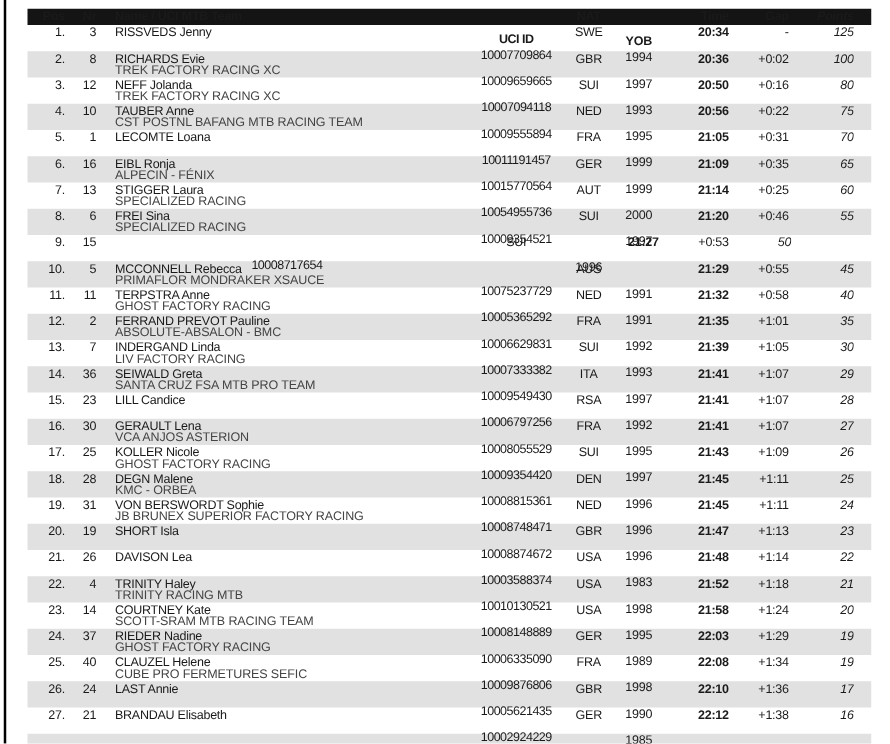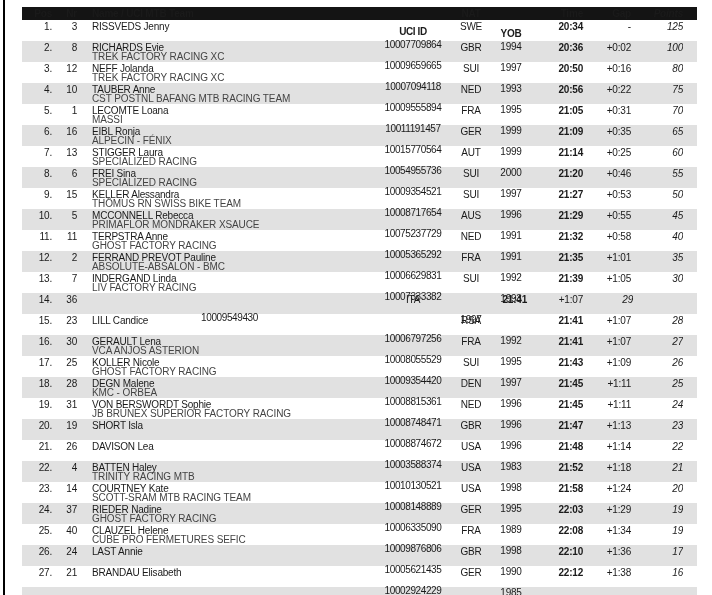--- a/index.html
+++ b/index.html
@@ -166,21 +166,20 @@
     <div class="cell time">20:56</div>
     <div class="cell gap">+0:22</div>
     <div class="cell points">75</div>
     <div class="cell spacer"></div>
   </div>
         <div class="grid-row row">
     <div class="cell pos">5.</div>
     <div class="cell nr">1</div>
     <div class="cell name">
       <div class="name-line">LECOMTE Loana</div>
-      <div class="team-line">MASSI</div>
     </div>
     <div class="cell uci">10011191457</div>
     <div class="cell nat">FRA</div>
     <div class="cell yob">1999</div>
     <div class="cell time">21:05</div>
     <div class="cell gap">+0:31</div>
     <div class="cell points">70</div>
     <div class="cell spacer"></div>
   </div>
         <div class="grid-row row alt">
@@ -224,24 +223,20 @@
     <div class="cell nat">SUI</div>
     <div class="cell yob">1997</div>
     <div class="cell time">21:20</div>
     <div class="cell gap">+0:46</div>
     <div class="cell points">55</div>
     <div class="cell spacer"></div>
   </div>
         <div class="grid-row row">
     <div class="cell pos">9.</div>
     <div class="cell nr">15</div>
-    <div class="cell name">
-      <div class="name-line">KELLER Alessandra</div>
-      <div class="team-line">THÖMUS RN SWISS BIKE TEAM</div>
-    </div>
     <div class="cell uci">10008717654</div>
     <div class="cell nat">SUI</div>
     <div class="cell yob">1996</div>
     <div class="cell time">21:27</div>
     <div class="cell gap">+0:53</div>
     <div class="cell points">50</div>
     <div class="cell spacer"></div>
   </div>
         <div class="grid-row row alt">
     <div class="cell pos">10.</div>
@@ -299,20 +294,24 @@
     <div class="cell nat">SUI</div>
     <div class="cell yob">1993</div>
     <div class="cell time">21:39</div>
     <div class="cell gap">+1:05</div>
     <div class="cell points">30</div>
     <div class="cell spacer"></div>
   </div>
         <div class="grid-row row alt">
     <div class="cell pos">14.</div>
     <div class="cell nr">36</div>
+    <div class="cell name">
+      <div class="name-line">SEIWALD Greta</div>
+      <div class="team-line">SANTA CRUZ FSA MTB PRO TEAM</div>
+    </div>
     <div class="cell uci">10009549430</div>
     <div class="cell nat">ITA</div>
     <div class="cell yob">1997</div>
     <div class="cell time">21:41</div>
     <div class="cell gap">+1:07</div>
     <div class="cell points">29</div>
     <div class="cell spacer"></div>
   </div>
         <div class="grid-row row">
     <div class="cell pos">15.</div>
@@ -416,21 +415,21 @@
     <div class="cell yob">1983</div>
     <div class="cell time">21:48</div>
     <div class="cell gap">+1:14</div>
     <div class="cell points">22</div>
     <div class="cell spacer"></div>
   </div>
         <div class="grid-row row alt">
     <div class="cell pos">22.</div>
     <div class="cell nr">4</div>
     <div class="cell name">
-      <div class="name-line">BATTEN Haley</div>
+      <div class="name-line">TRINITY Haley</div>
       <div class="team-line">TRINITY RACING MTB</div>
     </div>
     <div class="cell uci">10010130521</div>
     <div class="cell nat">USA</div>
     <div class="cell yob">1998</div>
     <div class="cell time">21:52</div>
     <div class="cell gap">+1:18</div>
     <div class="cell points">21</div>
     <div class="cell spacer"></div>
   </div>

